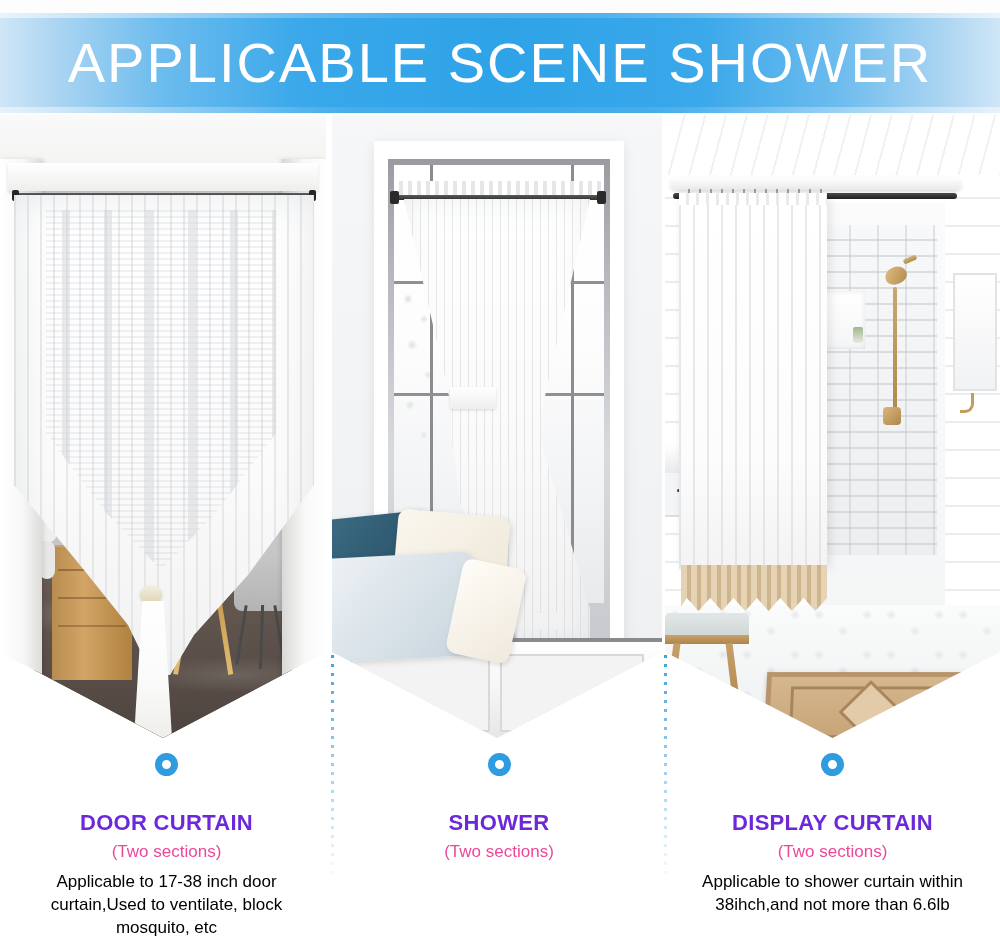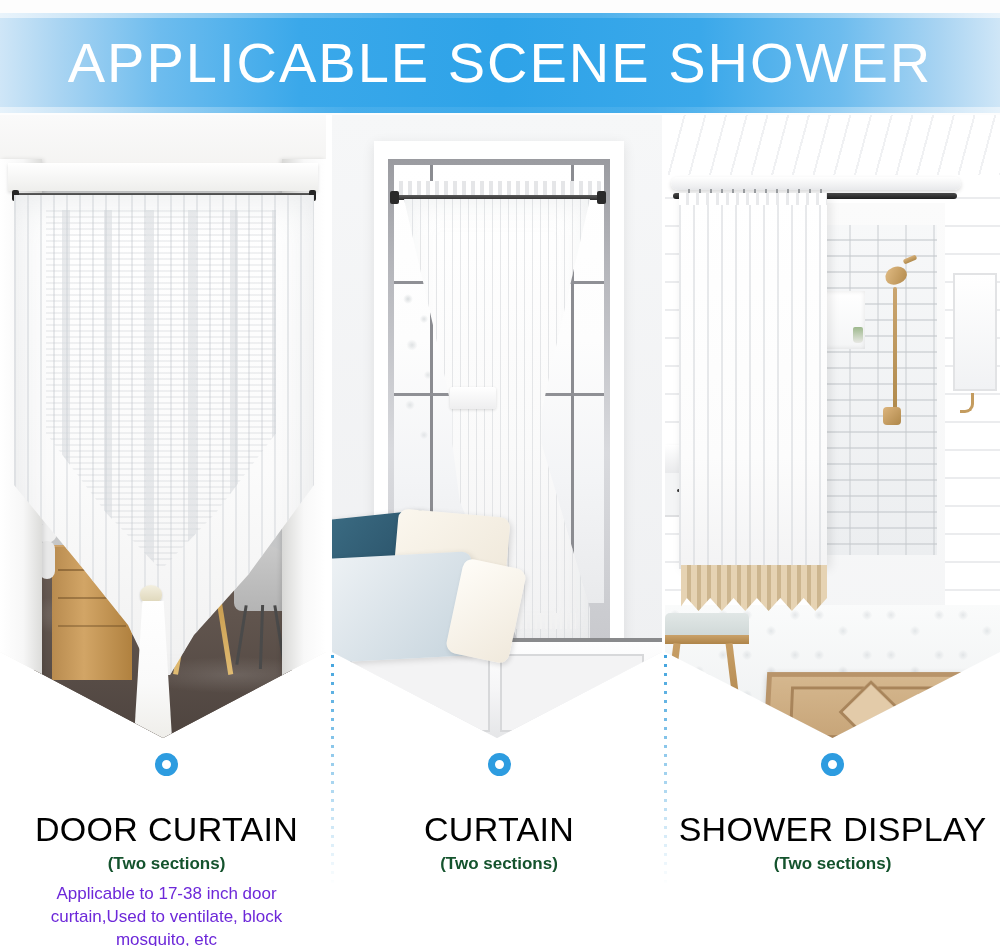--- a/index.html
+++ b/index.html
@@ -262,28 +262,28 @@
   .caption-col{ position:absolute; top:0; text-align:center; }
   #caption-1{ left:0;   width:333px; }
   #caption-2{ left:333px; width:332px; }
   #caption-3{ left:665px; width:335px; }
   .marker-ring{
     width:23px; height:23px; border-radius:50%;
     border:7px solid #2d9ce0; background:#ffffff;
     margin:8px auto 0; box-sizing:border-box;
   }
   .cap-title{
-    margin-top:36px; color:#000000; font-weight:normal;
-    font-size:34px; letter-spacing:.3px; line-height:1;
+    margin-top:36px; color:#6d28d9; font-weight:bold;
+    font-size:22px; letter-spacing:.3px; line-height:1;
   }
   .cap-sub{
-    margin-top:9px; color:#14532d; font-size:17px; line-height:1;font-weight:bold;
+    margin-top:9px; color:#ec4899; font-size:17px; line-height:1;
   }
   .cap-desc{
-    margin-top:11px; color:#6d28d9; font-size:17px; line-height:1.35;
+    margin-top:11px; color:#000000; font-size:17px; line-height:1.35;
     padding:0 18px;
   }
   #caption-3 .cap-desc{ padding:0 6px; }
 </style>
 </head>
 <body>
 
 <div id="banner-wrap">
   <div id="banner">
     <div id="banner-title">APPLICABLE SCENE SHOWER</div>
@@ -399,22 +399,23 @@
 
   <div class="caption-col" id="caption-1">
     <div class="marker-ring"></div>
     <div class="cap-title">DOOR CURTAIN</div>
     <div class="cap-sub">(Two sections)</div>
     <div class="cap-desc">Applicable to 17-38 inch door curtain,Used to ventilate, block mosquito, etc</div>
   </div>
 
   <div class="caption-col" id="caption-2">
     <div class="marker-ring"></div>
-    <div class="cap-title">CURTAIN</div>
+    <div class="cap-title">SHOWER</div>
     <div class="cap-sub">(Two sections)</div>
   </div>
 
   <div class="caption-col" id="caption-3">
     <div class="marker-ring"></div>
-    <div class="cap-title">SHOWER DISPLAY</div>
+    <div class="cap-title">DISPLAY CURTAIN</div>
     <div class="cap-sub">(Two sections)</div>
+    <div class="cap-desc">Applicable to shower curtain within 38ihch,and not more than 6.6lb</div>
   </div>
 </div>
 
 </body></html>

